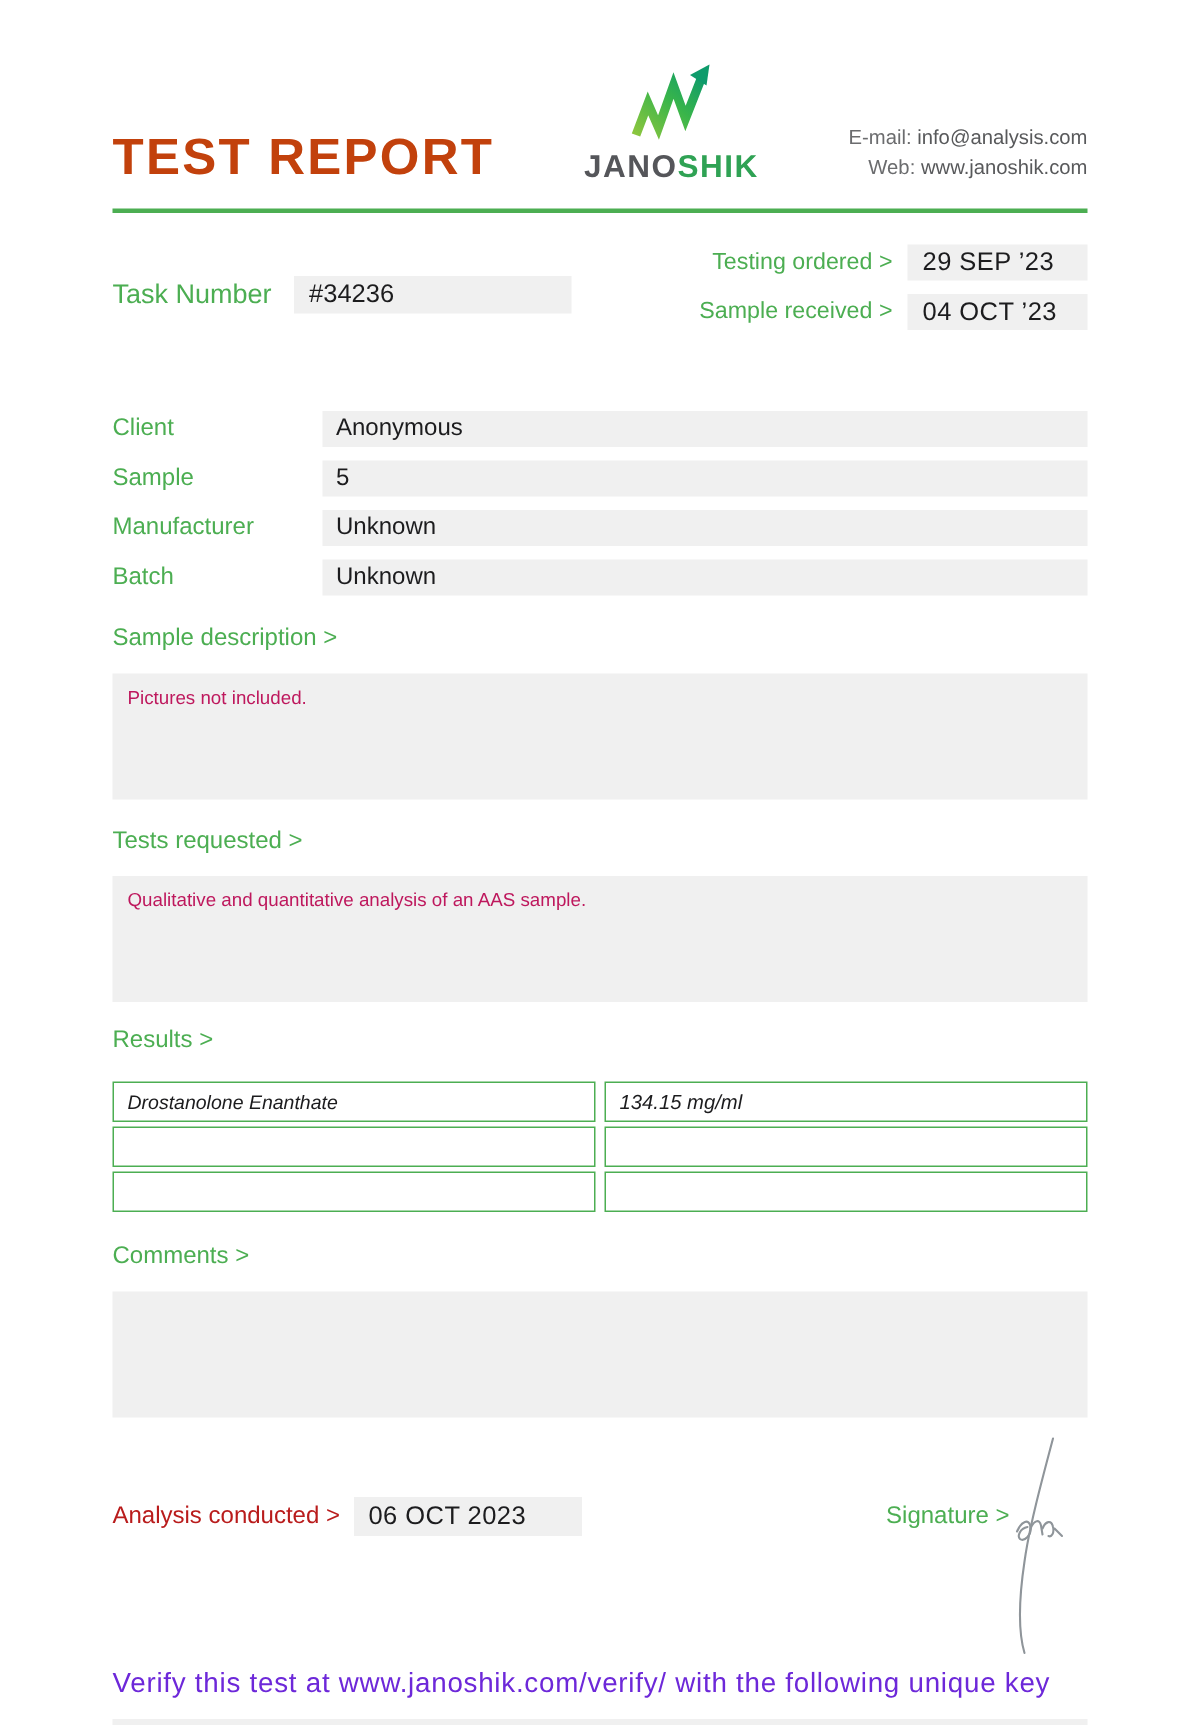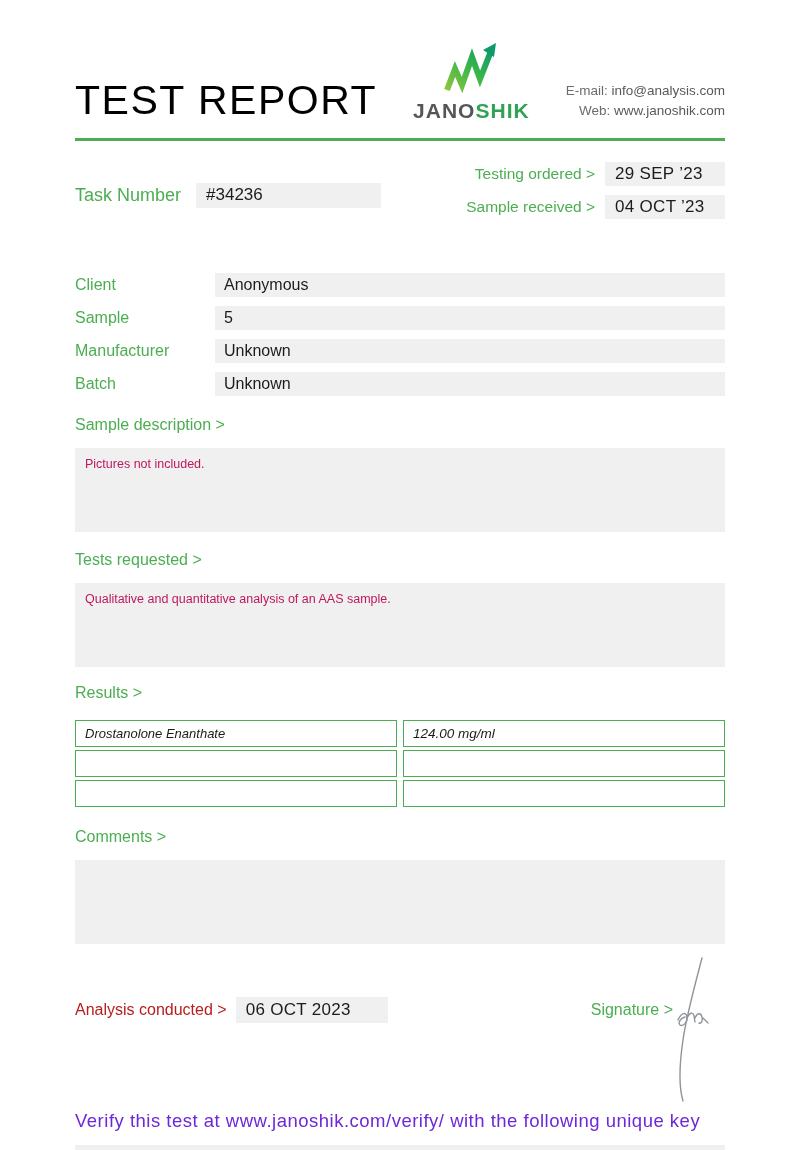--- a/index.html
+++ b/index.html
@@ -9,22 +9,22 @@
     font-family: "Liberation Sans", sans-serif;
     color: #1c1c1e;
     overflow: hidden;
   }
   .page { width: 800px; height: 1150px; position: relative; background: #fff; }
   .content { margin: 0 75px; width: 650px; }
 
   
   .header { display: flex; align-items: flex-end; justify-content: space-between; padding-top: 42px; }
   .report-title {
-    font-size: 41px; font-weight: 400; letter-spacing: 1.5px;
-    color: #000000; line-height: 1; white-space: nowrap;
+    font-size: 34px; font-weight: 700; letter-spacing: 1.5px;
+    color: #c2410c; line-height: 1; white-space: nowrap;
   }
   .logo-block { display: flex; flex-direction: column; align-items: center; line-height: 1; }
   .logo-text { font-size: 21px; font-weight: 700; letter-spacing: 1px; margin-top: 3px; }
   .logo-jano { color: #55565A; }
   .logo-shik { color: #2FA254; }
   .contact { text-align: right; font-size: 13.5px; color: #58595B; line-height: 1.5; }
   .contact .c-label { color: #6b6c6e; }
 
   .green-rule { height: 3px; background: #4CAE52; margin-top: 17px; }
 
@@ -170,21 +170,21 @@
     <div class="section-heading mt-desc">Sample description &gt;</div>
     <div class="text-box">Pictures not included.</div>
 
     <div class="section-heading mt-tests">Tests requested &gt;</div>
     <div class="text-box">Qualitative and quantitative analysis of an AAS sample.</div>
 
     <div class="section-heading mt-results">Results &gt;</div>
     <div class="results-table">
       <div class="r-row">
         <div class="r-cell name">Drostanolone Enanthate</div>
-        <div class="r-cell val">124.00 mg/ml</div>
+        <div class="r-cell val">134.15 mg/ml</div>
       </div>
       <div class="r-row">
         <div class="r-cell name"></div>
         <div class="r-cell val"></div>
       </div>
       <div class="r-row">
         <div class="r-cell name"></div>
         <div class="r-cell val"></div>
       </div>
     </div>

